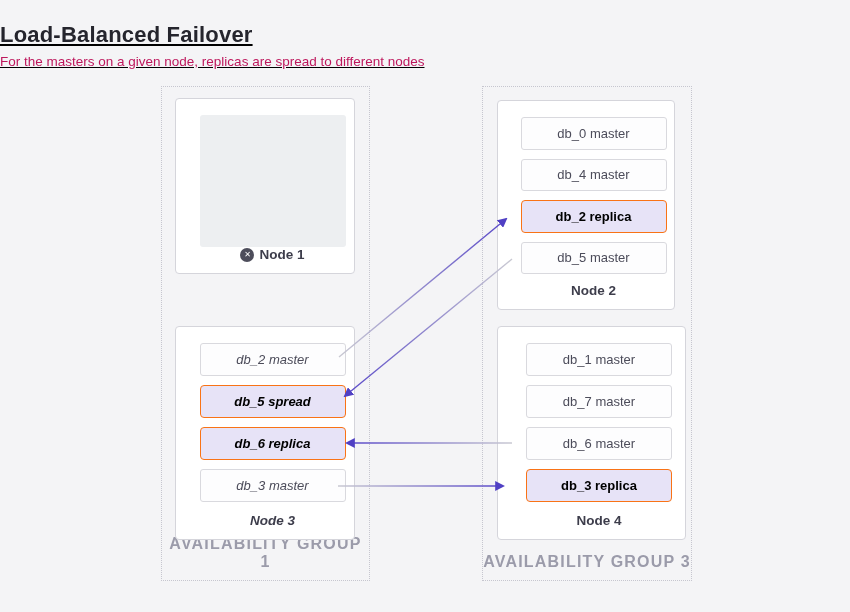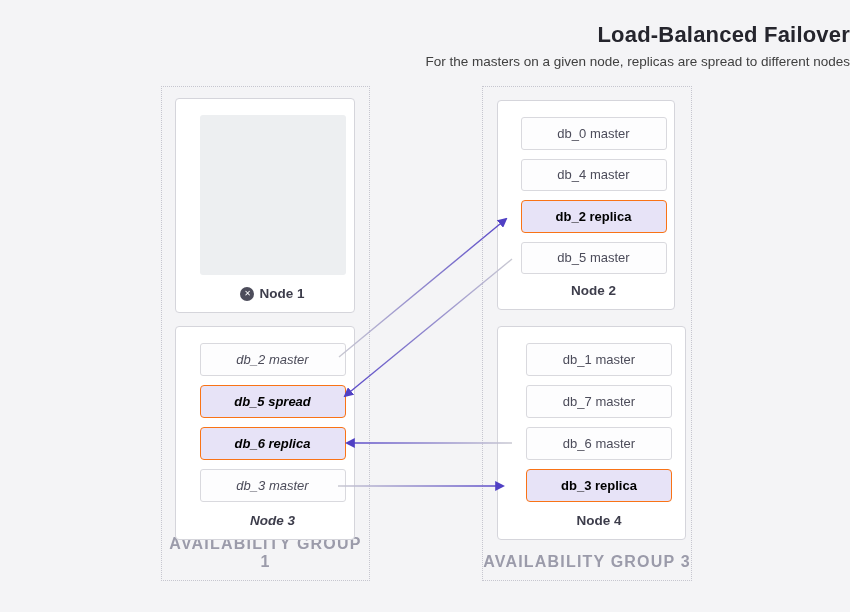--- a/index.html
+++ b/index.html
@@ -1,33 +1,33 @@
 <!DOCTYPE html>
 <html><head>
 <meta charset="utf-8">
 <style>
   html,body{margin:0;padding:0;background:#f4f4f6;font-family:"Liberation Sans","DejaVu Sans",sans-serif;}
   #canvas{position:relative;width:850px;height:612px;background:#f4f4f6;overflow:hidden;}
 
   
-  .hdr{position:absolute;top:0;left:0;width:850px;text-align:right;}
+  .hdr{position:absolute;top:0;left:0;width:850px;text-align:left;text-decoration:underline;}
   .hdr h1{margin:22px 0 0 0;font-size:22px;line-height:26px;font-weight:700;color:#25252d;letter-spacing:.2px;}
-  .hdr p{margin:6px 0 0 0;font-size:13.5px;color:#404040;}
+  .hdr p{margin:6px 0 0 0;font-size:13.5px;color:#be185d;}
 
   
   .group{position:absolute;border:1px dotted #c6c6cf;background:transparent;}
   #group1{left:161px;top:86px;width:207px;height:493px;}
   #group2{left:482px;top:86px;width:208px;height:493px;}
   .group-label{position:absolute;bottom:9px;left:0;width:100%;text-align:center;
     font-size:16px;font-weight:700;letter-spacing:1.2px;color:#9b9baa;}
 
   
   .card{position:absolute;background:#ffffff;border:1px solid #d5d5db;border-radius:4px;
     box-sizing:border-box;display:flex;flex-direction:column;align-items:center;padding-top:16px;padding-left:15px;}
-  #node1{left:175px;top:98px;width:180px;height:215px;}
+  #node1{left:175px;top:98px;width:180px;height:176px;}
   #node2{left:497px;top:100px;width:178px;height:210px;}
   #node3{left:175px;top:326px;width:180px;height:214px;font-style:italic;}
   #node4{left:497px;top:326px;width:189px;height:214px;}
 
   .db{box-sizing:border-box;width:146px;height:33px;margin-bottom:9px;border-radius:3px;
     display:flex;align-items:center;justify-content:center;font-size:13px;}
   .db.master{background:#fdfdfe;border:1px solid #d9d9de;color:#4c4c5a;font-weight:400;}
   .db.replica{background:#e7e3f7;border:1px solid #f97316;border-radius:4px;color:#000000;font-weight:700;}
 
   .placeholder{width:146px;height:160px;background:#edeff1;border-radius:3px;}

